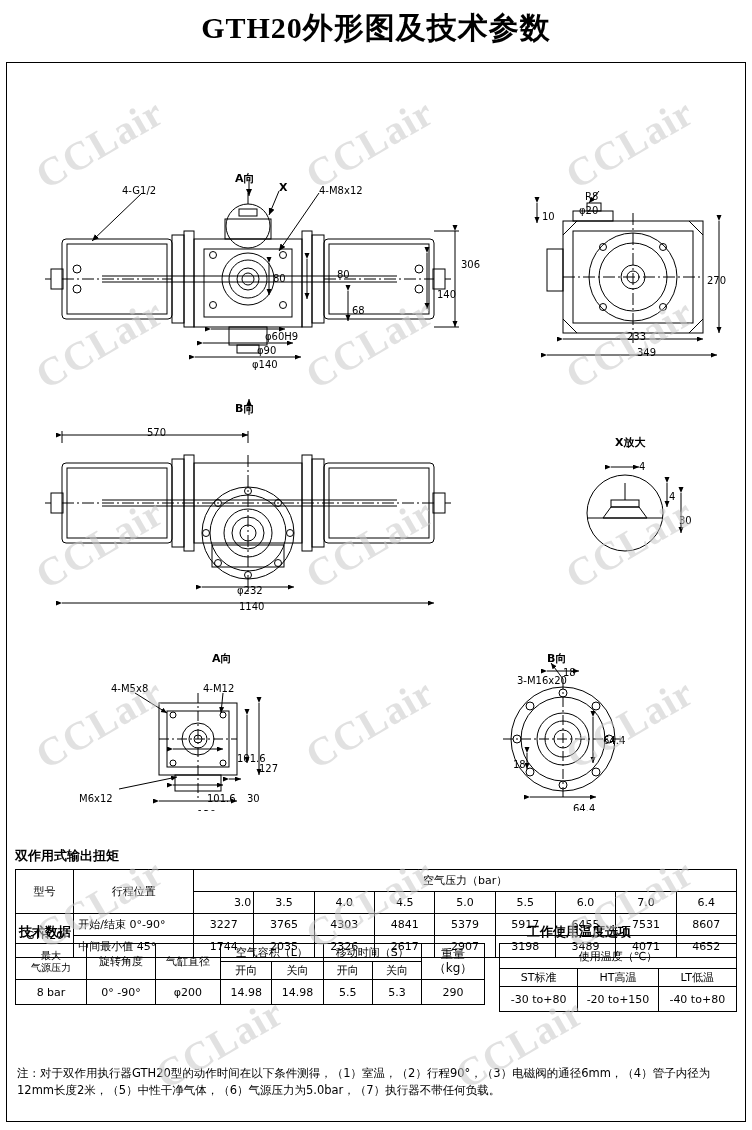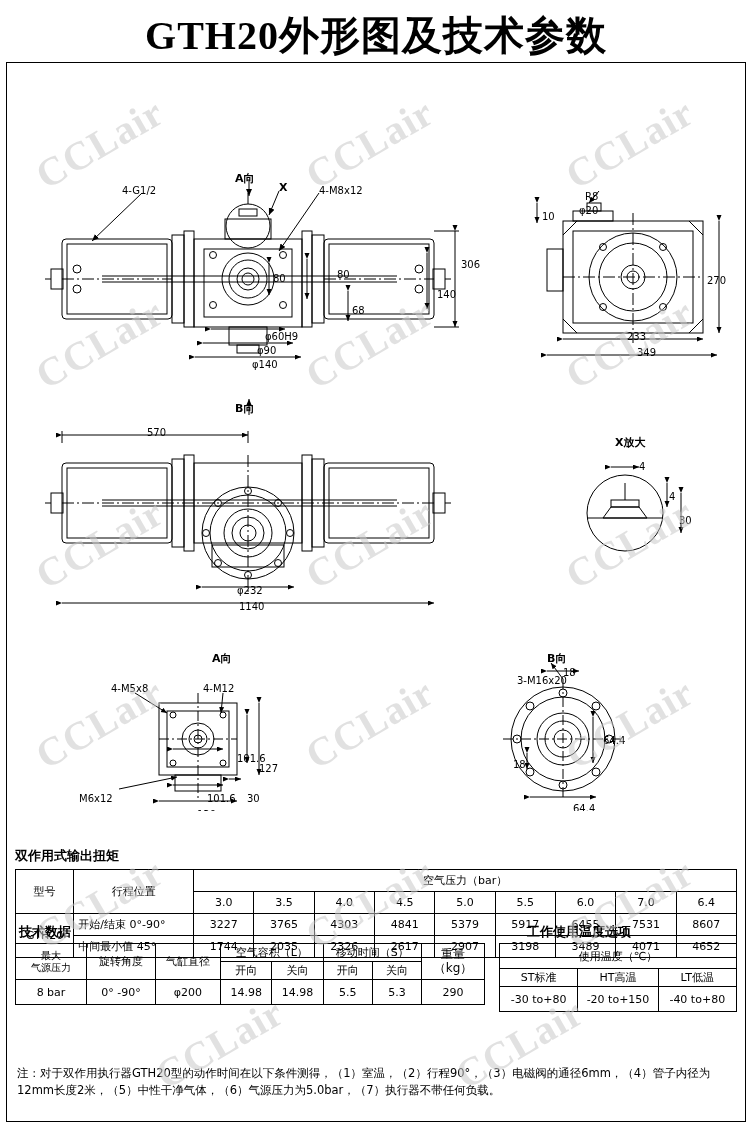--- a/index.html
+++ b/index.html
@@ -1,21 +1,21 @@
 <!DOCTYPE html>
 <html><head>
 <meta charset="utf-8">
 <style>
   html,body{margin:0;padding:0;background:#fff;}
   body{width:752px;height:1130px;font-family:"Liberation Sans","DejaVu Sans",sans-serif;color:#000;position:relative;overflow:hidden;}
   .page{position:relative;width:752px;height:1130px;}
   .title{
     position:absolute;top:8px;left:0;width:752px;text-align:center;
     font-family:"Liberation Serif","DejaVu Serif",serif;
-    font-weight:bold;font-size:40px;letter-spacing:1px;
+    font-weight:bold;font-size:30px;letter-spacing:1px;
   }
   .frame{
     position:absolute;left:6px;top:62px;width:740px;height:1060px;
     border:1px solid #000;box-sizing:border-box;
   }
   
   .draw{position:absolute;left:0;top:0;width:738px;height:748px;overflow:hidden;}
   .draw svg{position:absolute;left:0;top:0;}
   
   .wm{
@@ -294,21 +294,21 @@
     <div class="sect-title lbl-dbl">双作用式输出扭矩</div>
 
     <table class="torque">
       <tbody>
           <tr>
         <td rowspan="2" style="width:56px">型号</td>
         <td rowspan="2" style="width:128px">行程位置</td>
         <td colspan="9">空气压力（bar）</td>
       </tr>
       <tr id="torque-press-row">
-            <td style="width: 60px;">3.0</td>
+            <td style="width: 60px; text-align: right;">3.0</td>
             <td style="width: 60px; margin-top: 13px;">3.5</td>
             <td style="width: 60px;">4.0</td>
             <td style="width: 60px;">4.5</td>
             <td style="width: 60px;">5.0</td>
             <td style="width: 60px;">5.5</td>
             <td style="width: 60px;">6.0</td>
             <td style="width: 60px;">7.0</td>
             <td style="width: 60px;">6.4</td>
           </tr>
       <tr>

